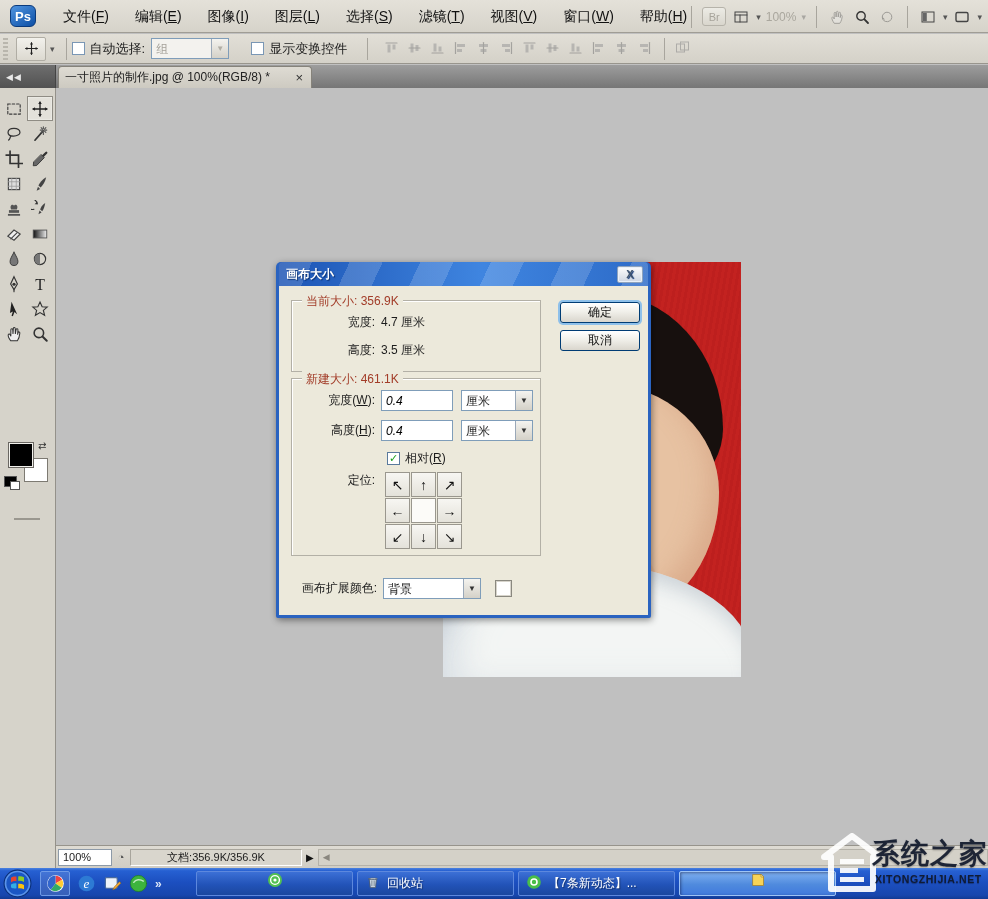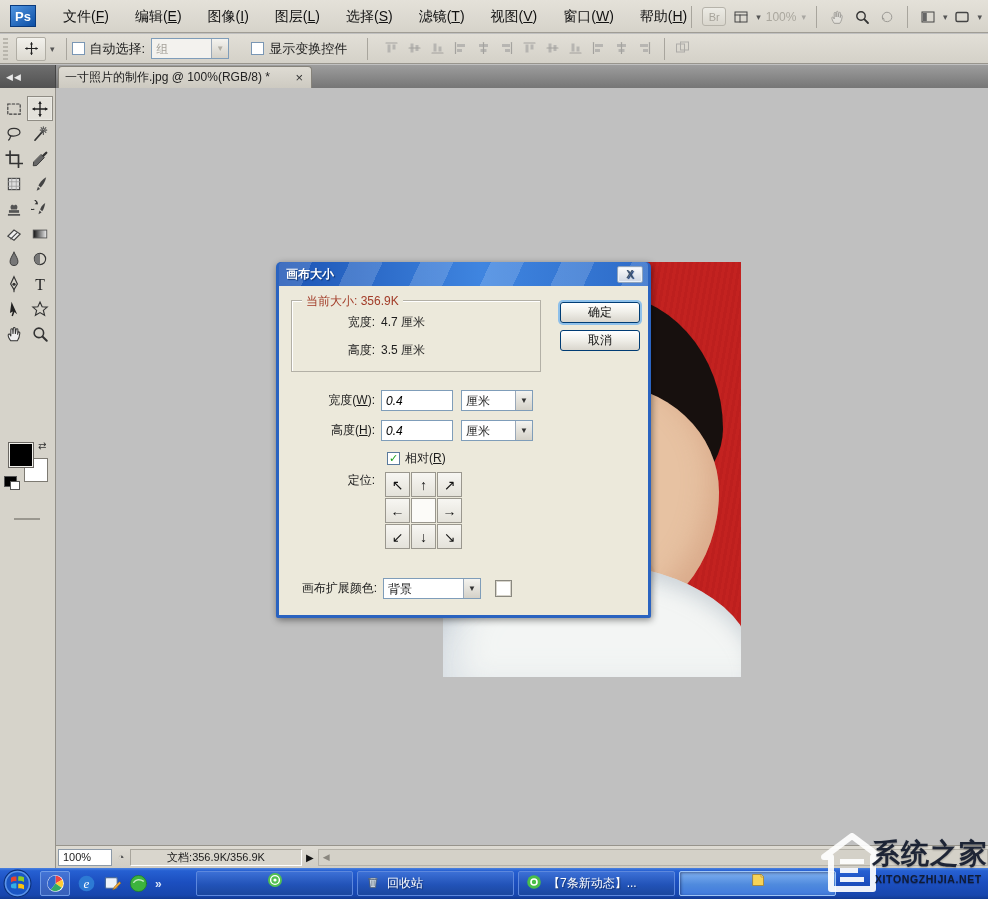--- a/index.html
+++ b/index.html
@@ -4,21 +4,21 @@
 <style>
   html,body{margin:0;padding:0;background:#888;}
   *{box-sizing:border-box;}
   .screen{position:relative;width:988px;height:899px;overflow:hidden;
     font-family:"Liberation Sans","DejaVu Sans",sans-serif;background:#c0c0c0;font-size:12px;color:#1c1c1c;}
 
   
   .menubar{position:absolute;left:0;top:0;width:988px;height:33px;
     background:linear-gradient(#e4e1d9,#d6d3ca);border-bottom:1px solid #a09d95;
     display:flex;align-items:center;}
-  .ps-logo{width:26px;height:22px;margin:0 14px 0 10px;border-radius:0;
+  .ps-logo{width:26px;height:22px;margin:0 14px 0 10px;border-radius:6px;
     background:linear-gradient(145deg,#4f94e0,#0d4fa5);color:#fff;font-weight:bold;font-size:13px;
     display:flex;align-items:center;justify-content:center;border:1px solid #0a3a7c;}
   .menu-item{padding:0 13px;font-size:14px;line-height:33px;color:#111;cursor:default;}
   .mb-right{position:absolute;right:6px;top:0;height:33px;display:flex;align-items:center;gap:5px;}
   .vsep{width:1px;height:22px;background:#a8a59d;margin:0 5px;}
   .mini-btn{min-width:24px;height:19px;border:1px solid #b6b3aa;border-radius:3px;color:#a7a49b;
     background:linear-gradient(#ecebe5,#d9d6cd);font-size:11px;display:flex;align-items:center;justify-content:center;}
   .mini-ic{width:20px;height:18px;display:inline-flex;align-items:center;justify-content:center;}
   .mini-ic svg{width:16px;height:16px;}
   .dis{opacity:.38;}
@@ -476,20 +476,23 @@
         <span>4.7 厘米</span>
       </div>
       <div class="drow" style="left:12px;top:56px;width:250px;">
         <span class="dlabel">高度:</span>
         <span>3.5 厘米</span>
       </div>
 
       <button class="xp-btn focus" style="left:281px;top:16px;">确定</button>
       <button class="xp-btn" style="left:281px;top:44px;">取消</button>
 
+      <div class="grp" style="left:12px;top:92px;width:250px;height:178px;">
+        <span class="grp-title">新建大小: 461.1K</span>
+      </div>
       <div class="drow" style="left:12px;top:104px;">
         <span class="dlabel ak">宽度(<u>W</u>):</span>
         <input class="xp-input" value="0.4" style="">
         <span class="xp-select" style="width:72px;margin-left:8px;">
           <span class="sel-text">厘米</span>
           <span class="dd">▼</span>
         </span>
       </div>
       <div class="drow" style="left:12px;top:134px;">
         <span class="dlabel ak">高度(<u>H</u>):</span>

